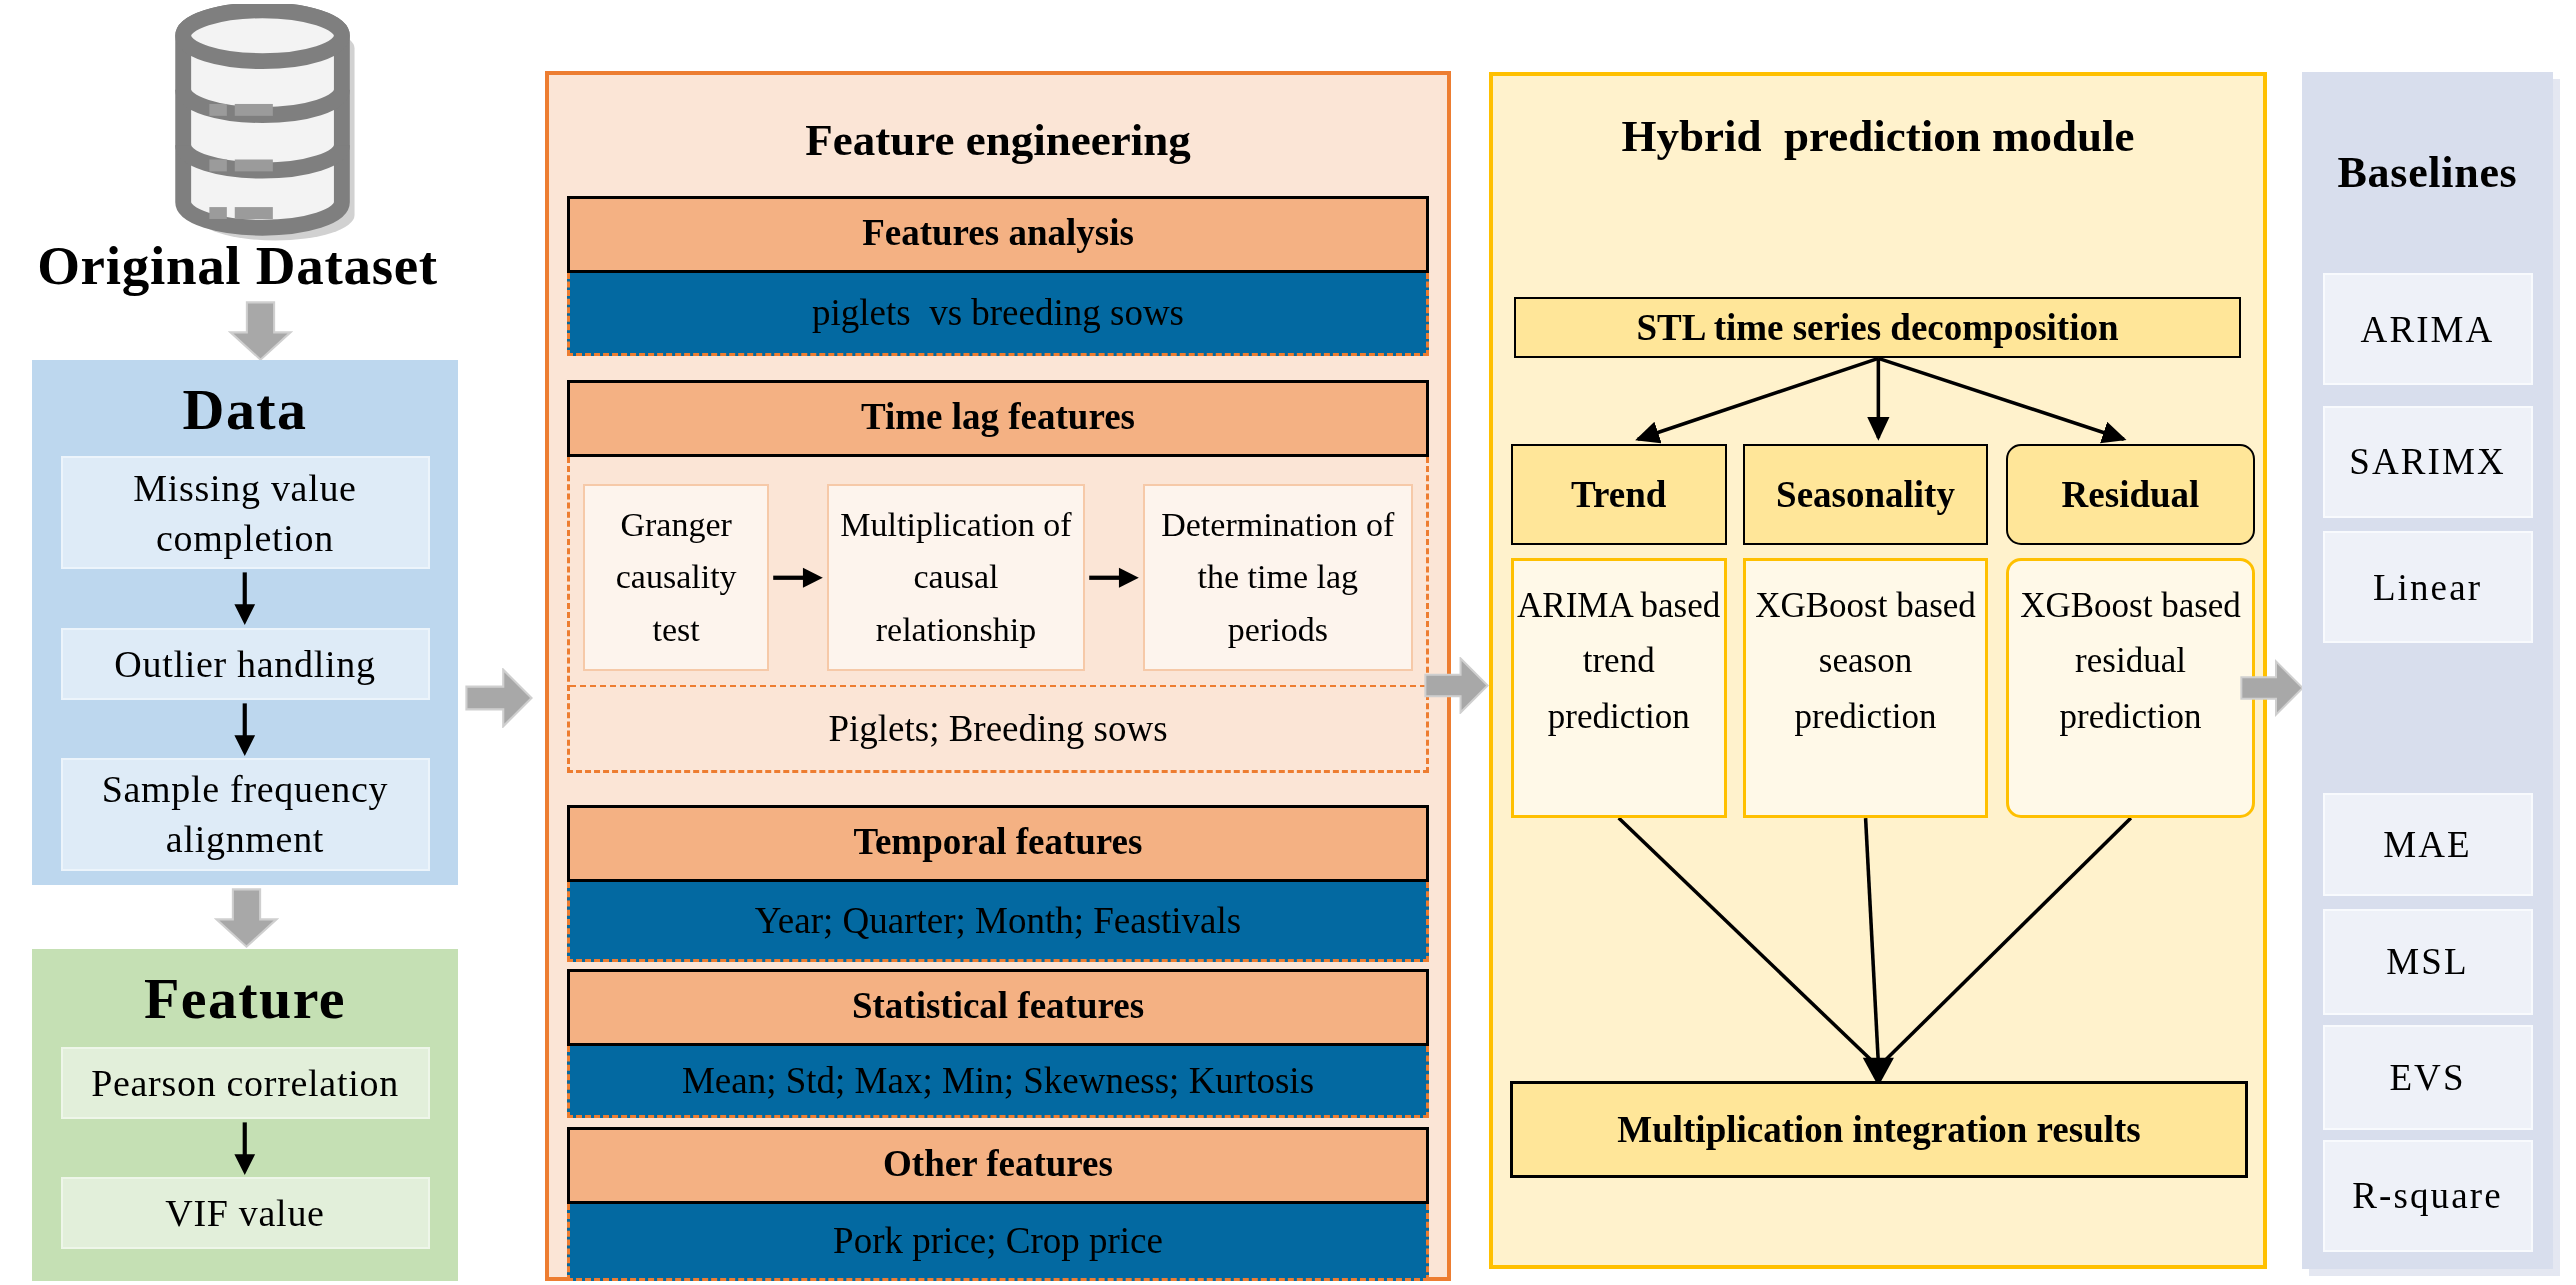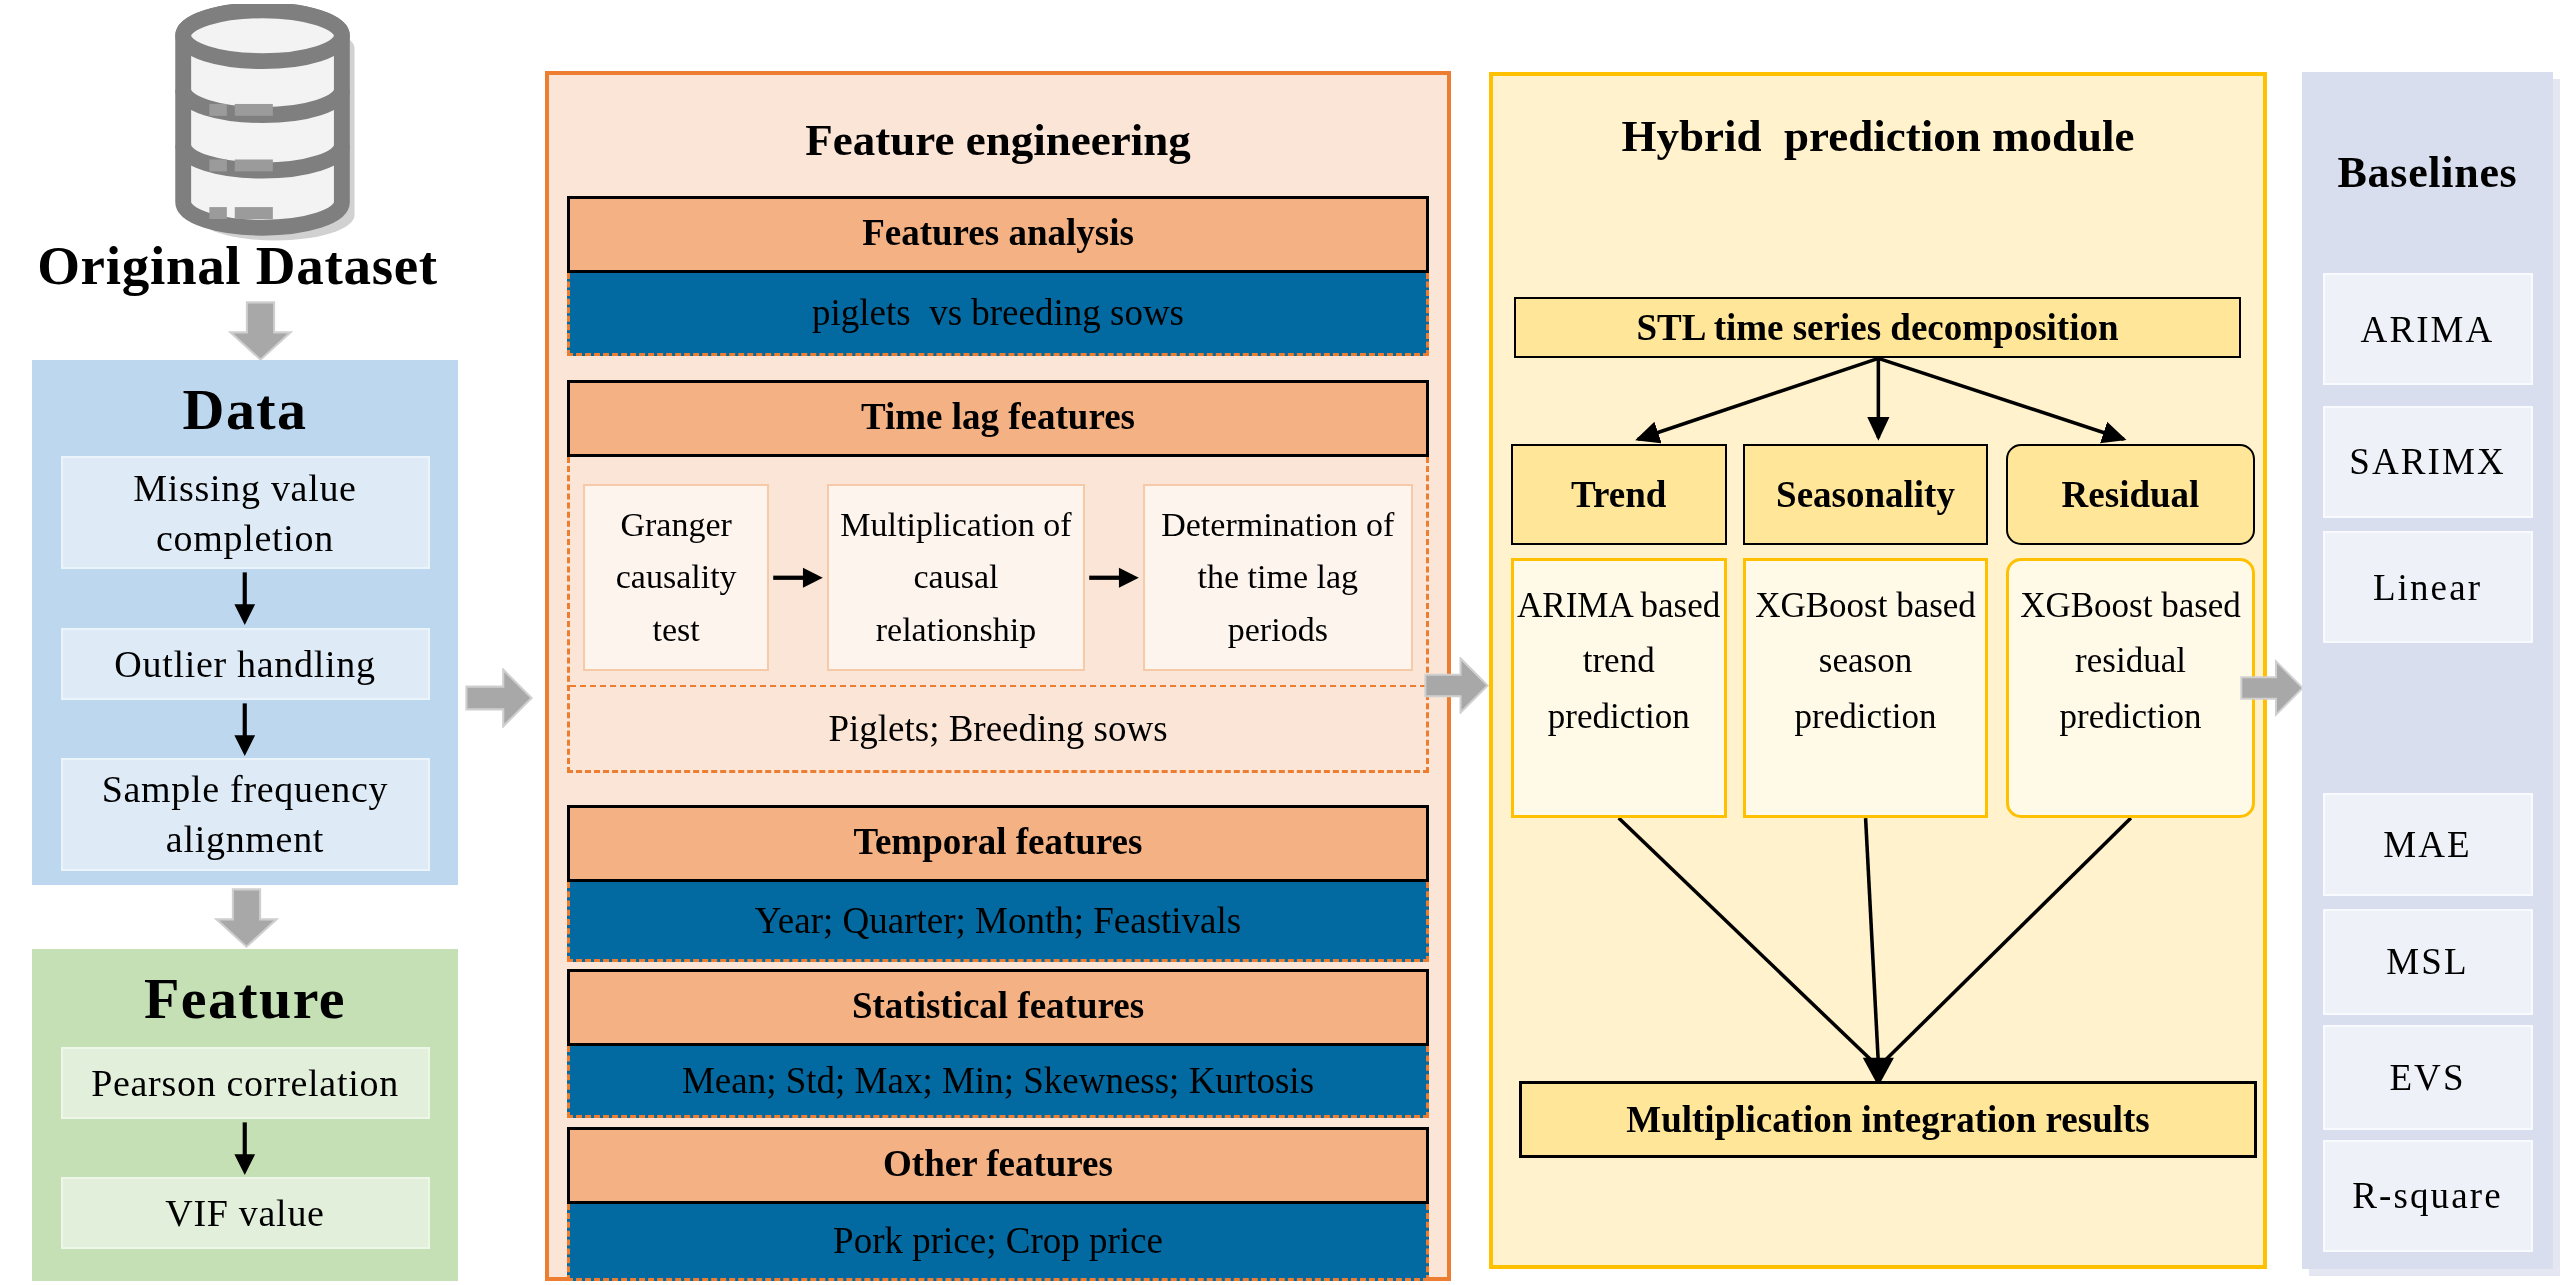--- a/index.html
+++ b/index.html
@@ -68,21 +68,21 @@
     text-align:center;font-weight:700;font-size:37px;
     display:flex;align-items:center;justify-content:center;}
   .hy-stl{left:21px;top:221px;width:727px;height:61px;}
   .hy-comp{top:368px;height:101px;}
   .hy-c0{left:17.7px;width:216px;}
   .hy-c1{left:250px;width:245px;}
   .hy-c2{left:513px;width:249px;border-radius:15px;}
   .hy-pred{position:absolute;top:482px;height:260px;background:#FFF9E8;
     border:3.5px solid #FFC000;text-align:center;font-size:35px;line-height:1.58;
     padding-top:17px;}
-  .hy-mult{left:26px;top:1005px;width:738px;height:77px;border-width:3.5px;text-align:center;}
+  .hy-mult{left:17px;top:1005px;width:738px;height:97px;border-width:3.5px;text-align:center;}
   .hy-overlay{position:absolute;left:0;top:0;width:770px;height:1189px;pointer-events:none;}
   .hy-overlay line{stroke:#000;stroke-width:5;}
 
   
   .panel.bl{left:2302px;top:72px;width:251px;height:1197px;background:#D8DEED;
     box-shadow:7px 7px 0 rgba(205,211,230,0.55);}
   .panel.bl .panel-title{font-size:44px;margin-top:70px;height:62px;line-height:62px;letter-spacing:0.7px;}
   .bl-box{width:210px;background:#EEF1F8;border:2.1px solid #f8fafd;
     text-align:center;font-size:37px;letter-spacing:2.1px;
     display:flex;align-items:center;justify-content:center;}

